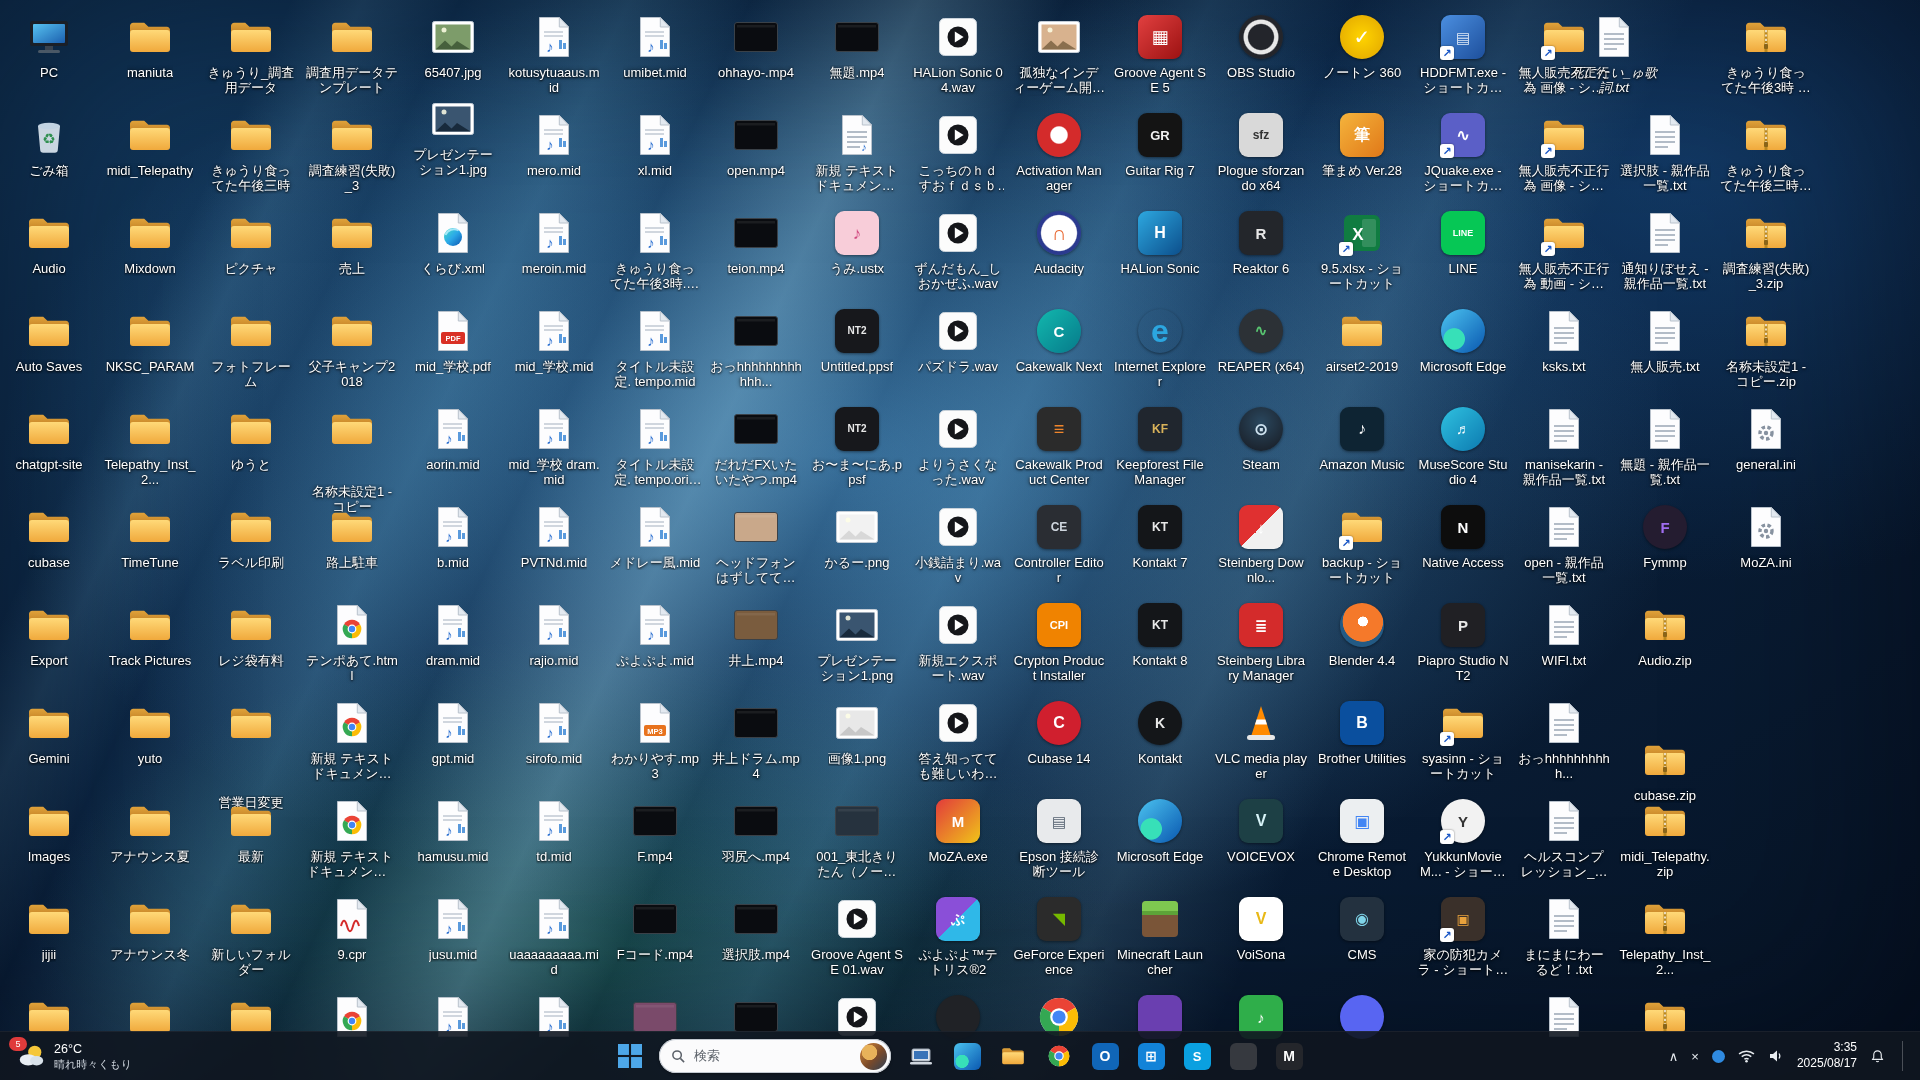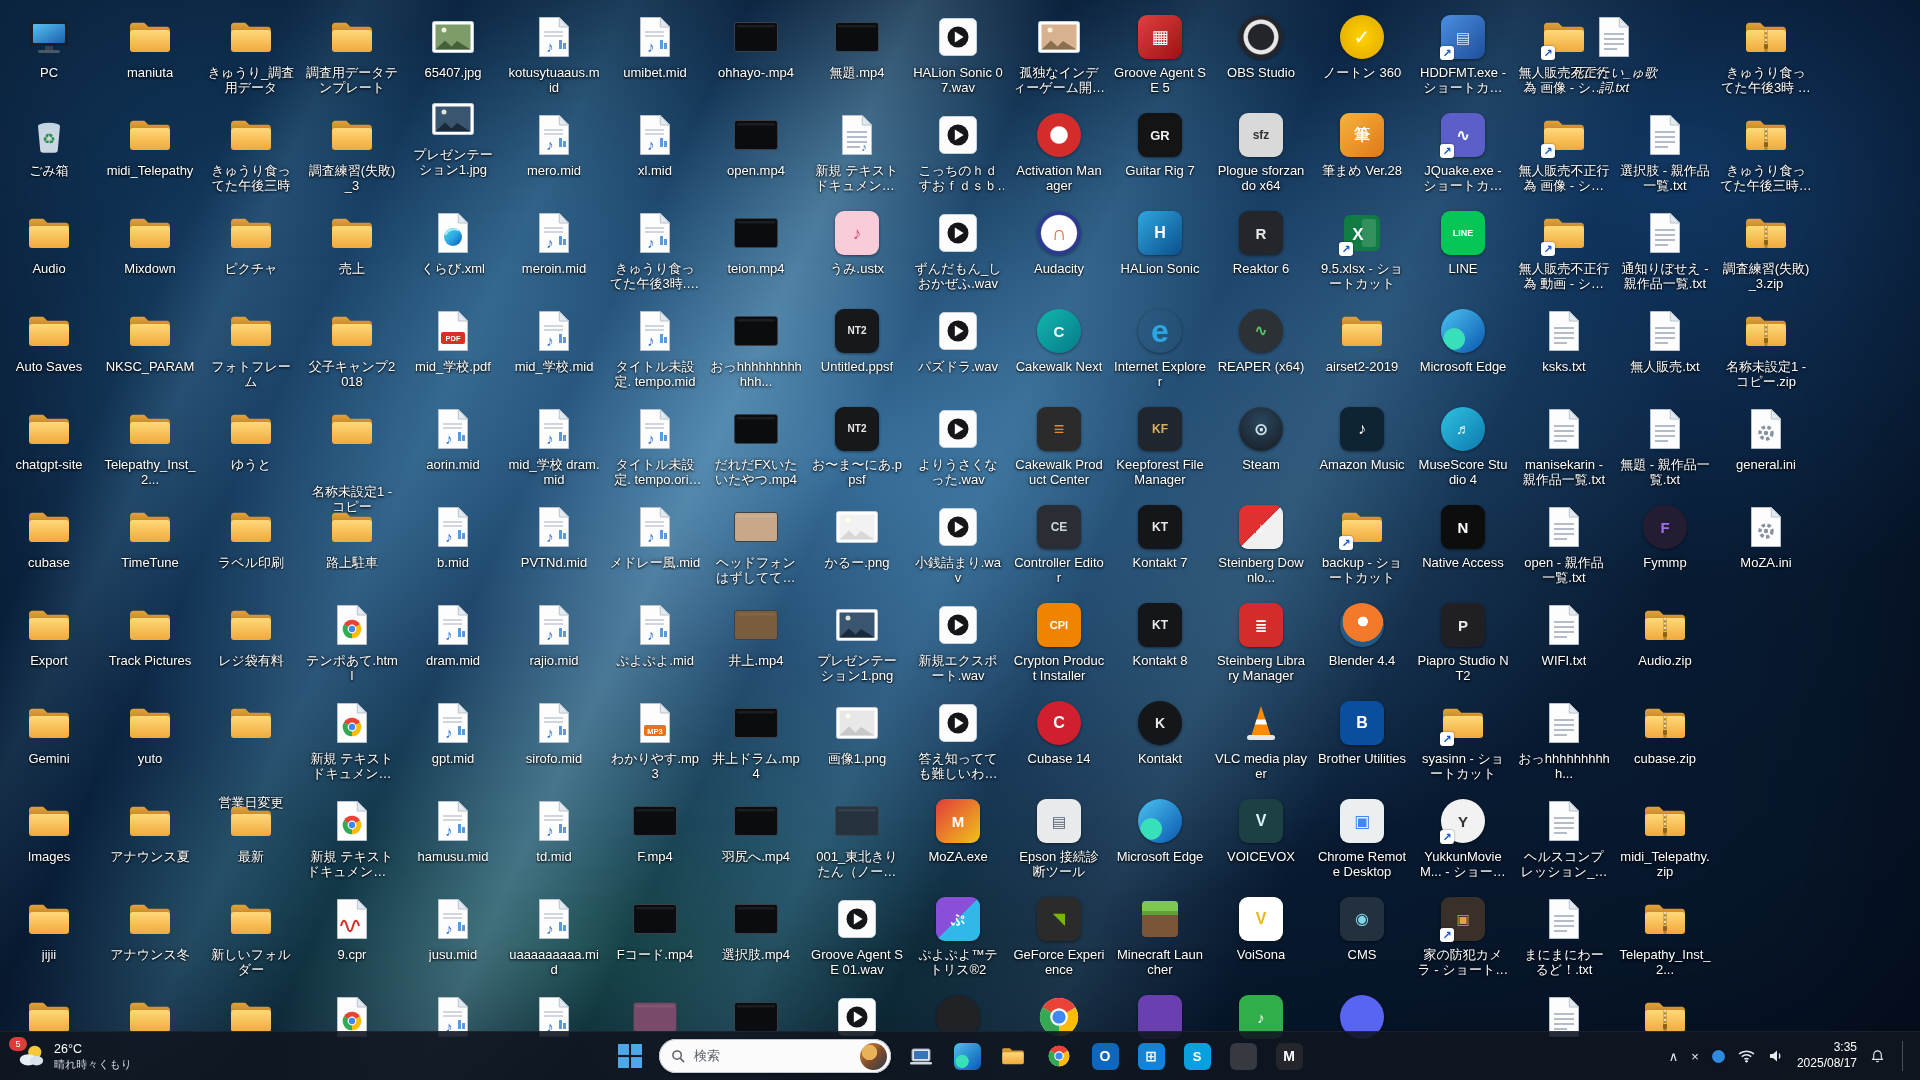--- a/index.html
+++ b/index.html
@@ -190,21 +190,21 @@
           <div class="ic-label">無題.mp4</div>
         </div>
         <div class="dicon" style="left: 912px; top: 11px;">
           <div class="ic-art">
             <svg class="a48" viewBox="0 0 48 48">
               <rect x="5.5" y="5.5" width="37" height="37" rx="5" fill="#fcfcfc" stroke="#c9d2da"></rect>
               <circle cx="24" cy="24" r="10.5" fill="#15161a"></circle>
               <path d="M20.8 18.6v10.8l8.8-5.4z" fill="#fff"></path>
             </svg>
           </div>
-          <div class="ic-label">HALion Sonic 07.wav</div>
+          <div class="ic-label">HALion Sonic 04.wav</div>
         </div>
         <div class="dicon" style="left: 1013px; top: 11px;">
           <div class="ic-art">
             <svg class="a48" viewBox="0 0 48 48">
               <rect x="3.5" y="8.5" width="41" height="31" rx="2" fill="#fff" stroke="#c3ccd6"></rect>
               <rect x="6.5" y="11.5" width="35" height="25" fill="#d8b28e"></rect>
               <path d="M6.5 36.5l9.5-9 6.5 6 5.5-5.5 13.5 8.5z" fill="#8a6f4e"></path>
               <circle cx="15" cy="17" r="2.5" fill="rgba(255,255,230,0.85)"></circle>
             </svg>
           </div>
@@ -1580,21 +1580,21 @@
               <g stroke="#9aa6b4" stroke-width="1.5">
                 <line x1="14" y1="21" x2="34" y2="21"></line>
                 <line x1="14" y1="26" x2="34" y2="26"></line>
                 <line x1="14" y1="31" x2="34" y2="31"></line>
                 <line x1="14" y1="36" x2="27" y2="36"></line>
               </g>
             </svg>
           </div>
           <div class="ic-label">おっhhhhhhhhhh...</div>
         </div>
-        <div class="dicon" style="left: 1619px; top: 697px;">
+        <div class="dicon" style="left: 1619px; top: 734px;">
           <div class="ic-art">
             <svg class="a48" viewBox="0 0 48 48">
               <path d="M4 13c0-1.8 1.4-3.2 3.2-3.2h11l4.2 4h18.4c1.8 0 3.2 1.4 3.2 3.2v2H4z" fill="url(#gfb)"></path>
               <rect x="4" y="17" width="40" height="22" rx="3" fill="url(#gf)"></rect>
               <line x1="24" y1="17" x2="24" y2="39" stroke="#b9871f" stroke-width="3"></line>
               <line x1="24" y1="17" x2="24" y2="32" stroke="#fff" stroke-width="1.4" stroke-dasharray="2.2 2.2"></line>
               <rect x="22" y="31" width="4" height="5" rx="1" fill="#8a6418"></rect>
             </svg>
           </div>
           <div class="ic-label">cubase.zip</div>

